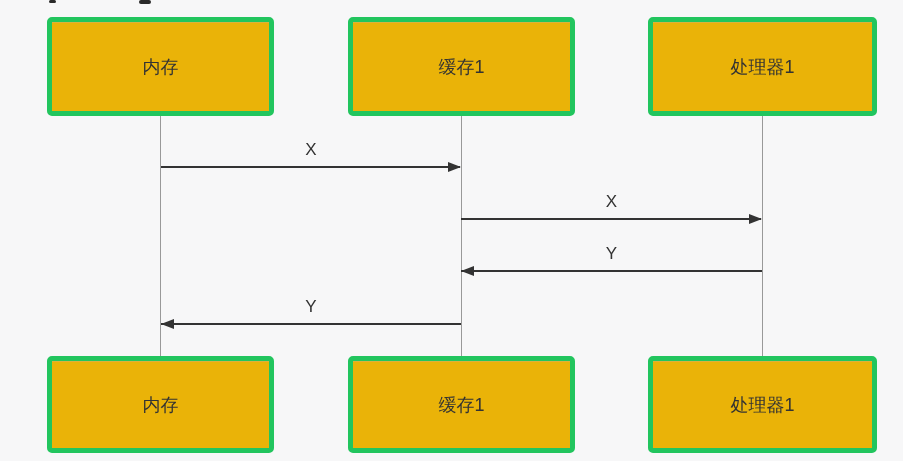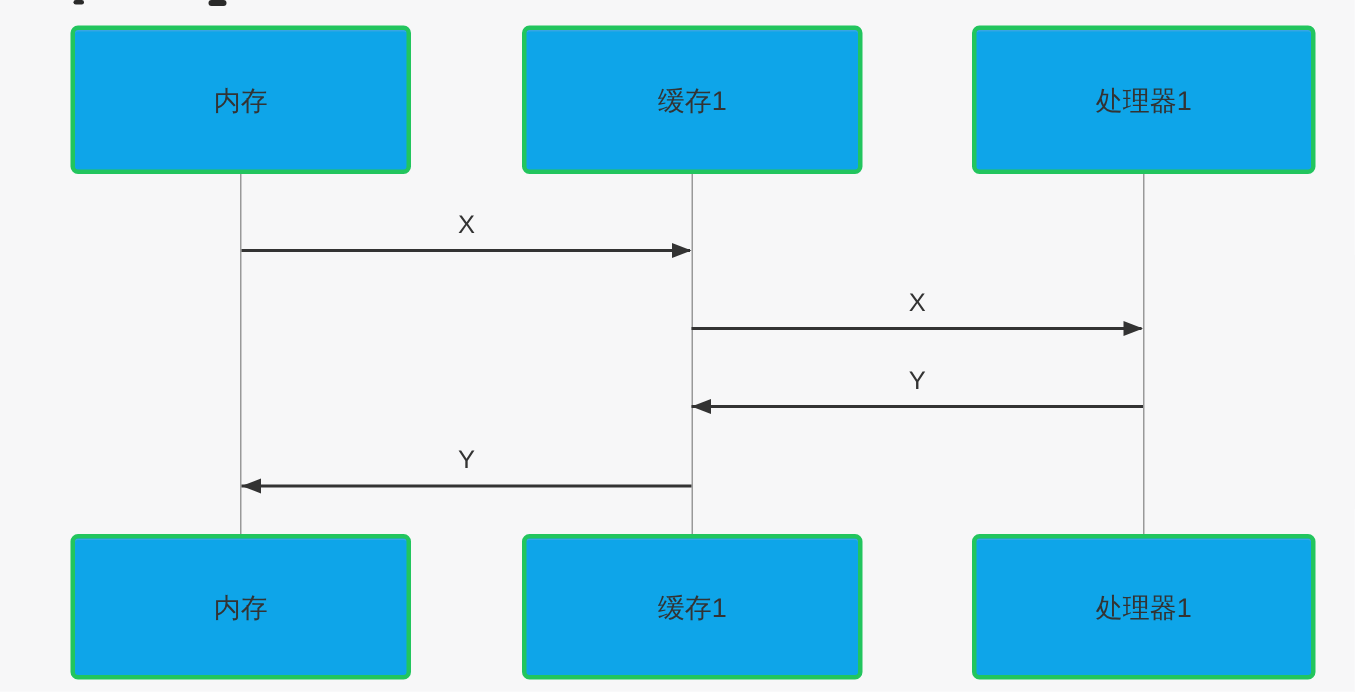--- a/index.html
+++ b/index.html
@@ -7,22 +7,22 @@
     position: relative;
     width: 903px;
     height: 461px;
     background: #f7f7f8;
     font-family: "Liberation Sans", sans-serif;
     overflow: hidden;
   }
   .actor {
     position: absolute;
     box-sizing: border-box;
-    background: #0ea5e9;
-    border: 3px solid #22c55e;
+    background: #eab308;
+    border: 5px solid #22c55e;
     border-radius: 5px;
     display: flex;
     align-items: center;
     justify-content: center;
     font-size: 18px;
     color: #333333;
     box-shadow: inset 0 1px 0 rgba(180,170,220,0.25);
     text-align: right;
   }
   .lifeline {

